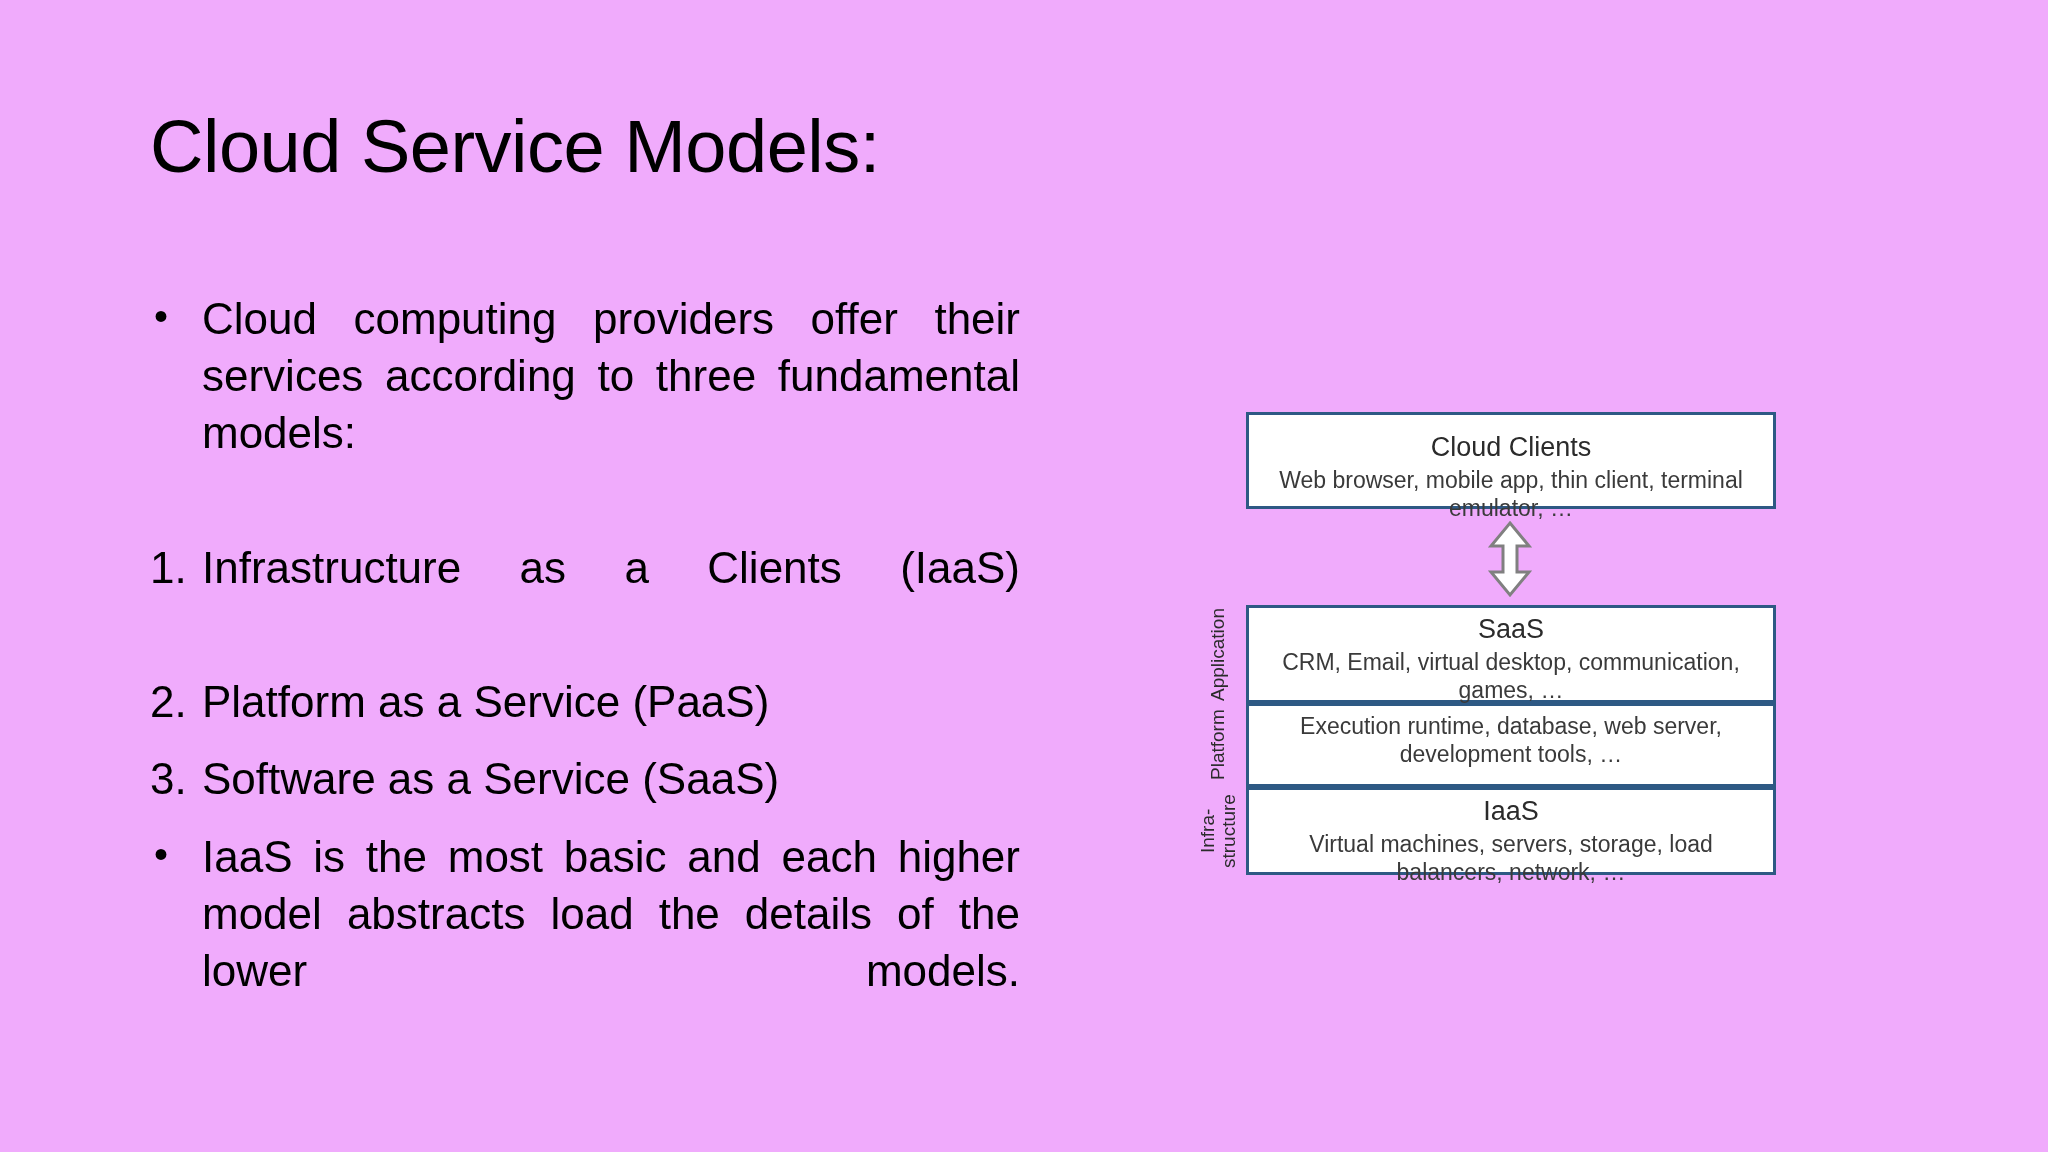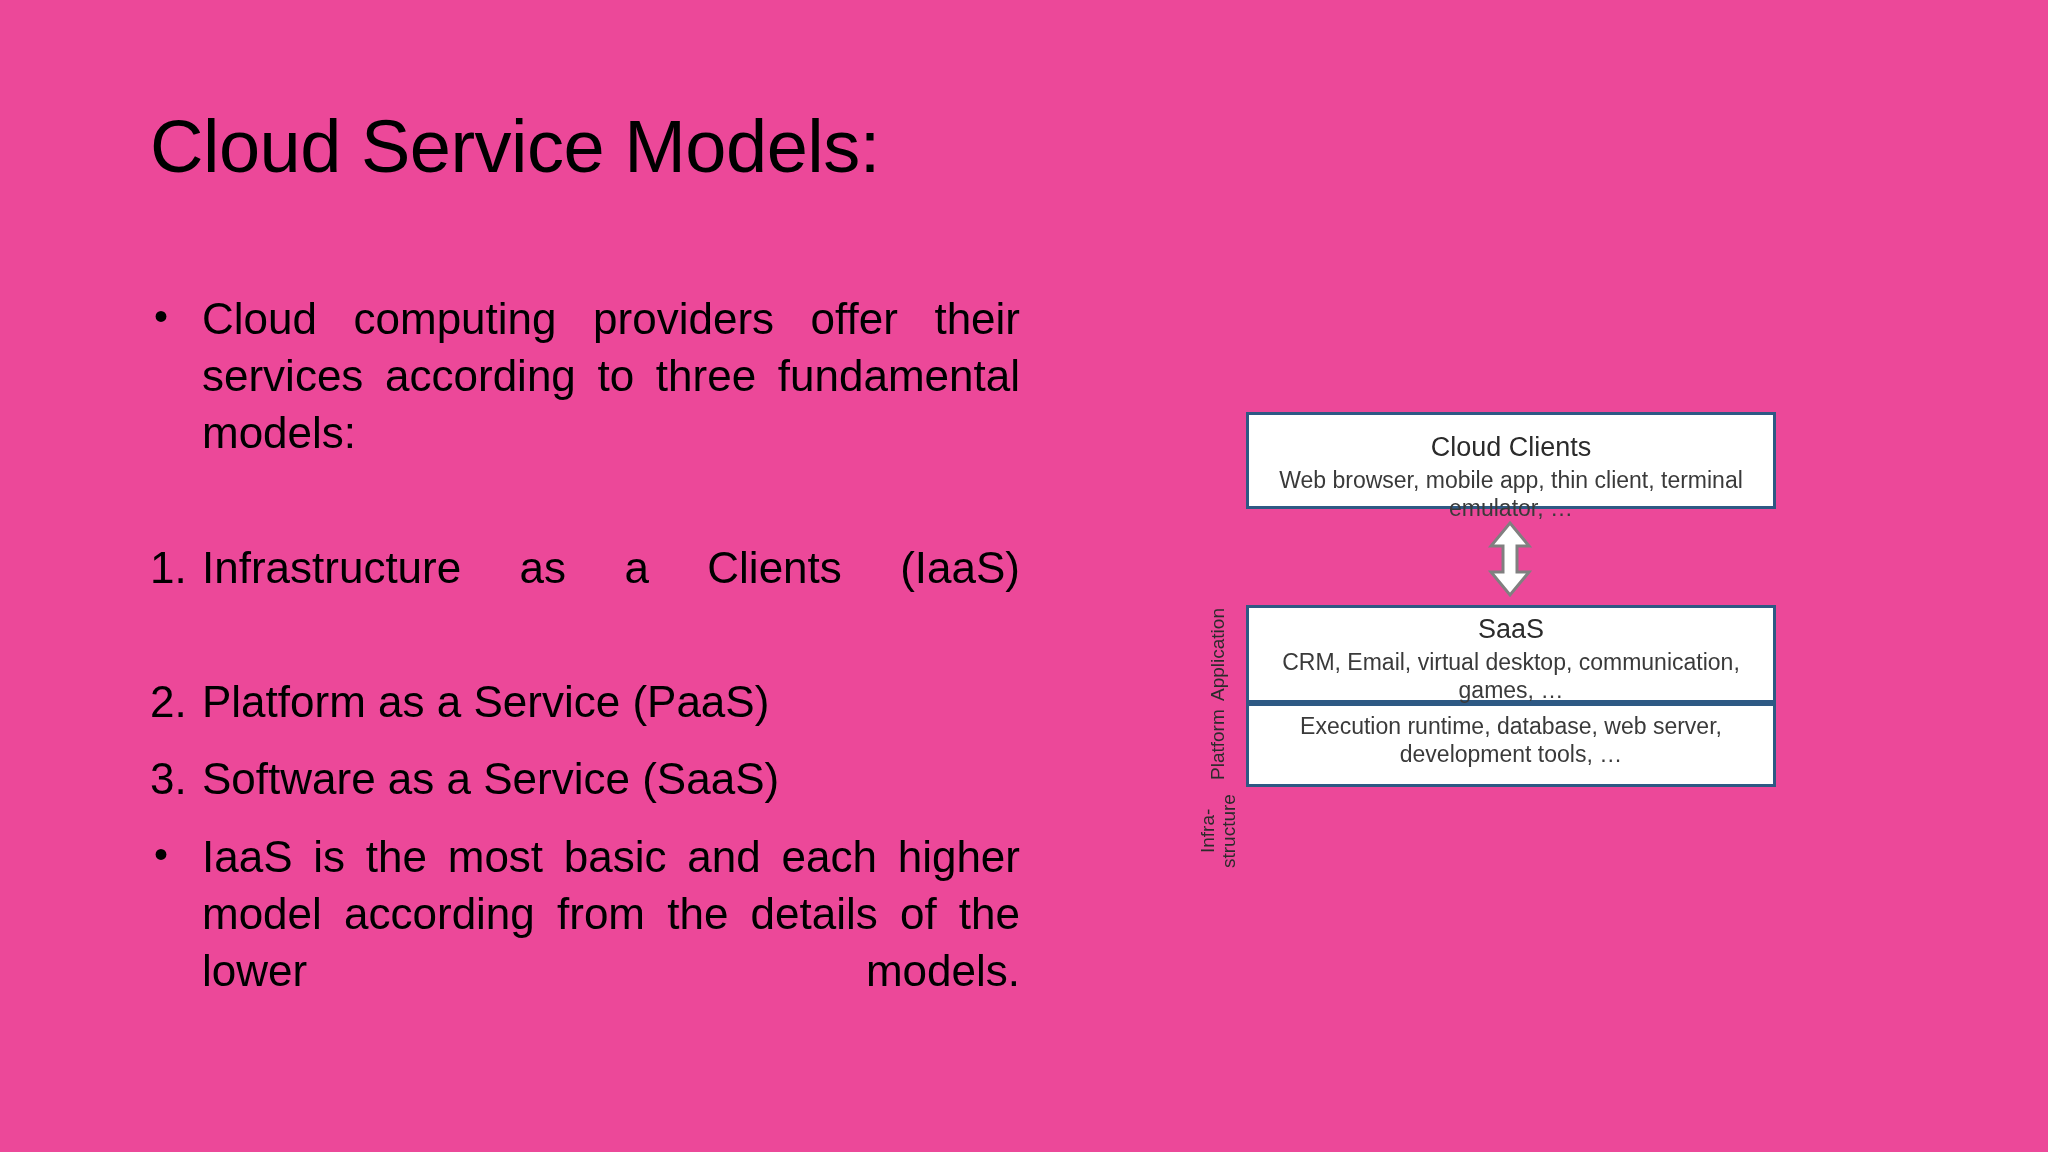--- a/index.html
+++ b/index.html
@@ -14,21 +14,21 @@
     position: relative;
     overflow: hidden;
     font-family: "Liberation Sans", sans-serif;
     -webkit-font-smoothing: antialiased;
   }
 
   
   .slide {
     position: absolute;
     inset: 0;
-    background: #ec4899;
+    background: #f0abfc;
   }
 
   
   .slide-title {
     position: absolute;
     left: 150px;
     top: 108px;
     width: 1100px;
     font-size: 74px;
     line-height: 1.05;
@@ -213,21 +213,21 @@
       <span class="txt">Platform as a Service (PaaS)</span>
     </div>
 
     <div class="para nojustify">
       <span class="marker">3.</span>
       <span class="txt">Software as a Service (SaaS)</span>
     </div>
 
     <div class="para">
       <span class="marker bullet">•</span>
-      <span class="txt">IaaS is the most basic and each higher model according from the details of the lower models.</span>
+      <span class="txt">IaaS is the most basic and each higher model abstracts load the details of the lower models.</span>
     </div>
 
   </div>
 
   <div class="diagram">
 
     <div class="dgm-box" id="box-clients">
       <span class="b-title">Cloud Clients</span>
       <span class="b-sub">Web browser, mobile app, thin client, terminal emulator, …</span>
     </div>
@@ -240,20 +240,24 @@
 
     <div class="dgm-box" id="box-saas">
       <span class="b-title">SaaS</span>
       <span class="b-sub">CRM, Email, virtual desktop, communication, games, …</span>
     </div>
 
     <div class="dgm-box" id="box-paas">
       <span class="b-sub">Execution runtime, database, web server, development tools, …</span>
     </div>
 
+    <div class="dgm-box" id="box-iaas">
+      <span class="b-title">IaaS</span>
+      <span class="b-sub">Virtual machines, servers, storage, load balancers, network, …</span>
+    </div>
 
     <div class="side-label" id="label-application">Application</div>
     <div class="side-label" id="label-platform">Platform</div>
     <div class="side-label" id="label-infrastructure">Infra-
 structure</div>
 
   </div>
 
 </div>
 

